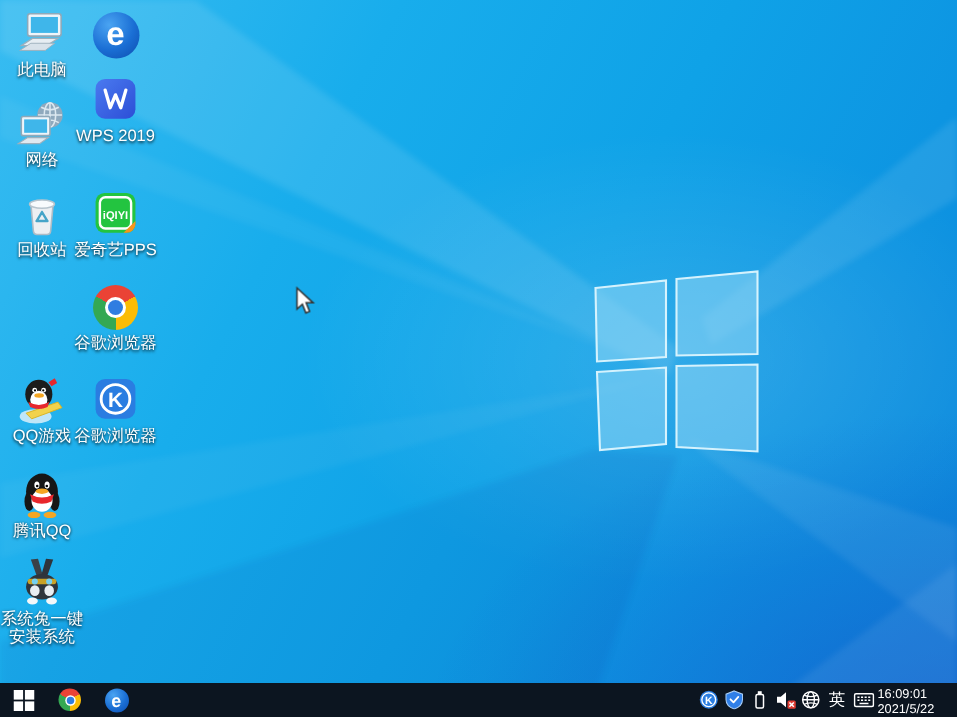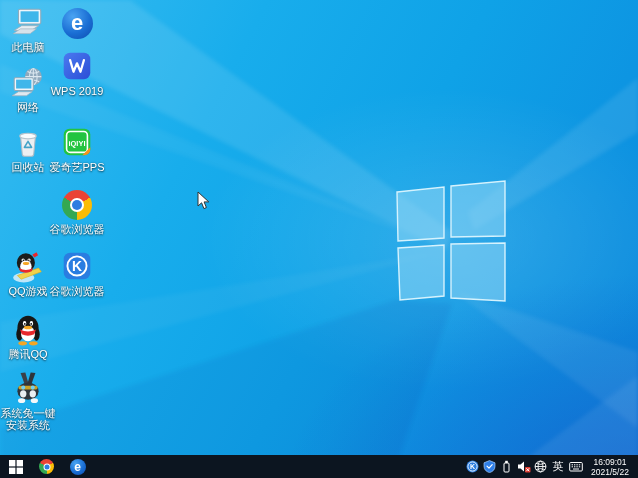--- a/index.html
+++ b/index.html
@@ -46,21 +46,21 @@
   
   .cursor{position:absolute;left:197px;top:191px;}
 
   
   .taskbar{position:absolute;left:0;right:0;bottom:0;height:23px;background:#0c1520;
            display:flex;align-items:center;}
   .tb-btn{width:27px;height:23px;display:flex;align-items:center;justify-content:center;cursor:pointer;}
   .tray{margin-left:auto;display:flex;align-items:center;gap:2px;padding-right:3px;}
   .tray-ic{width:15px;height:15px;display:flex;align-items:center;justify-content:center;cursor:pointer;}
   .ime{color:#fff;font-size:11px;width:16px;text-align:center;cursor:pointer;}
-  .clock{color:#fff;font-size:8.5px;line-height:10px;text-align:center;width:50px;cursor:pointer;}
+  .clock{color:#fff;font-size:8.5px;line-height:10px;text-align:left;width:50px;cursor:pointer;}
 </style>
 </head>
 <body>
 
 <div class="screen">
 
   <div class="wallpaper">
     <svg viewBox="0 0 638 478" width="638" height="478">
       <defs>
           <filter id="soft" x="-20%" y="-20%" width="140%" height="140%">

